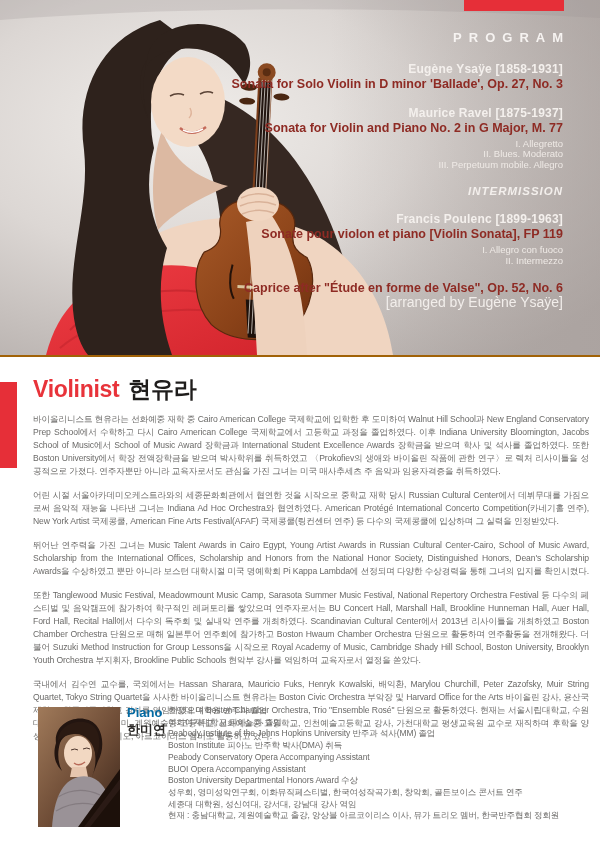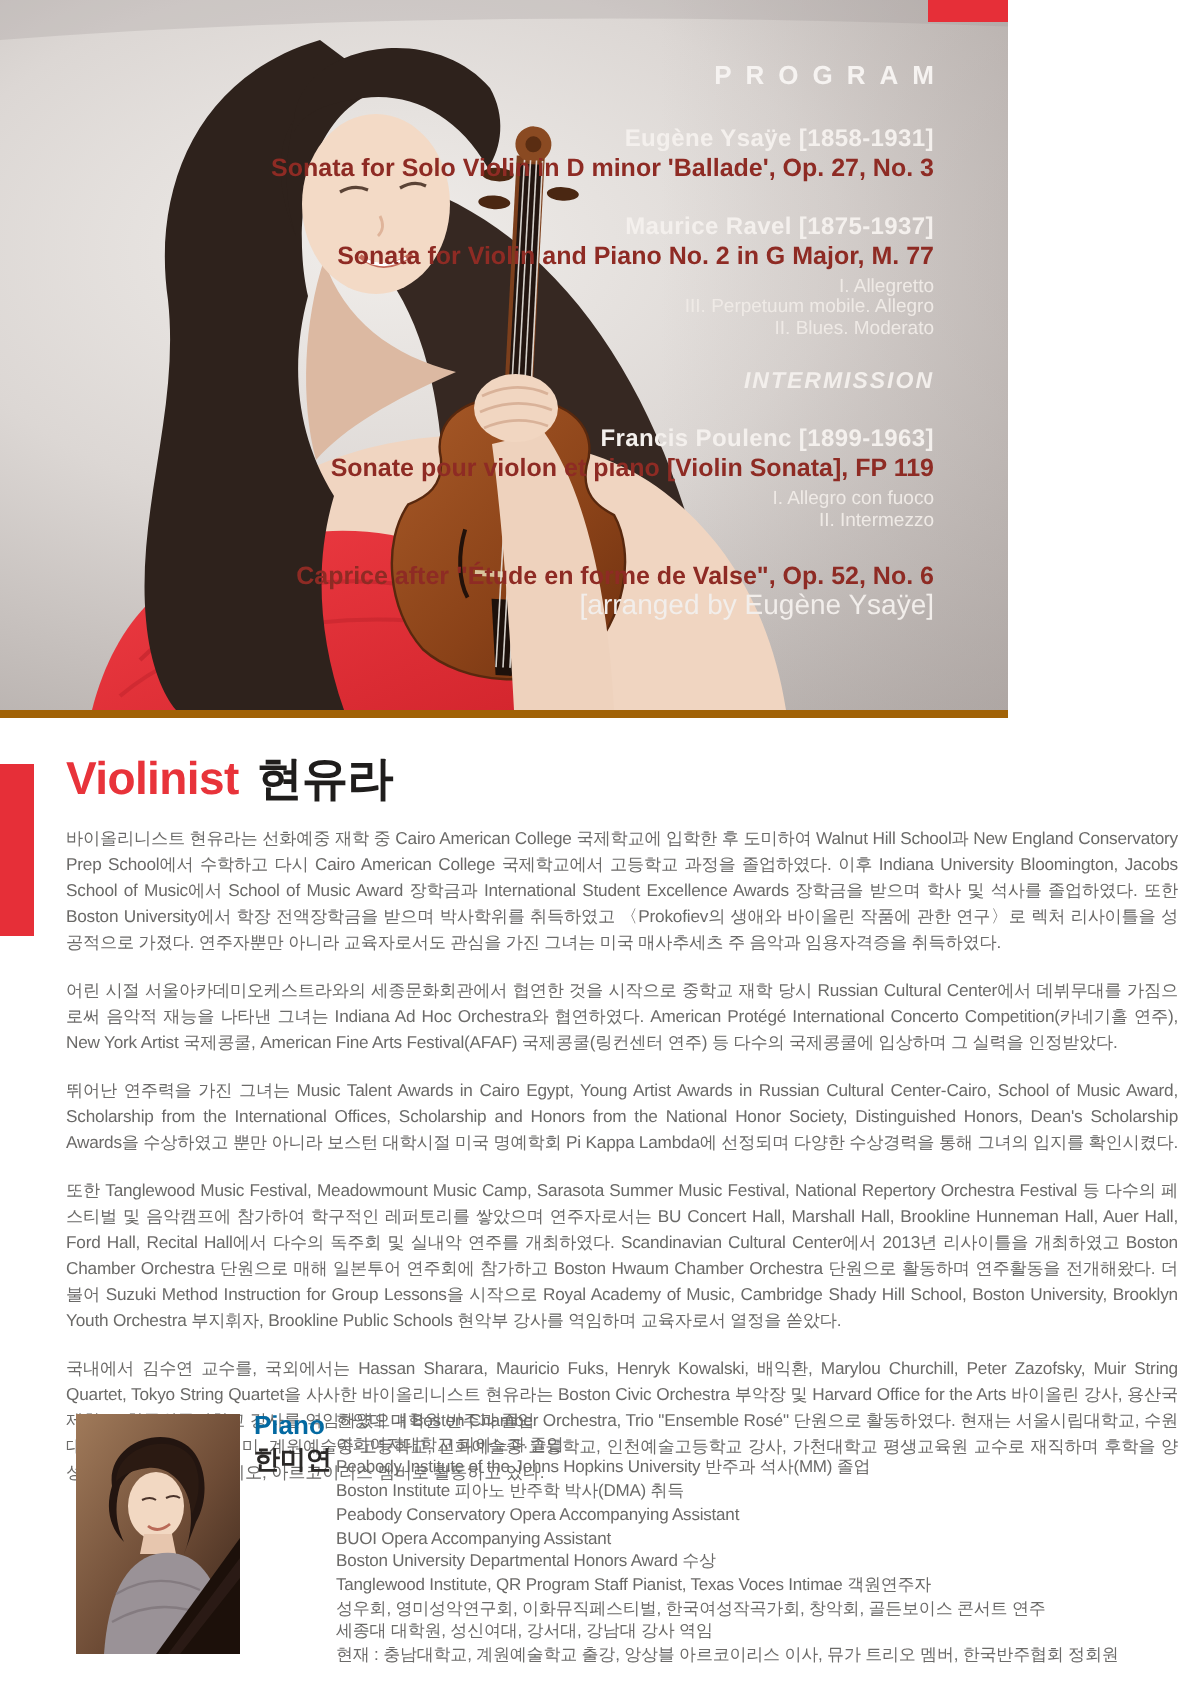--- a/index.html
+++ b/index.html
@@ -2,22 +2,22 @@
 <html><head>
 <meta charset="utf-8">
 <style>
   html,body{margin:0;padding:0;background:#888;}
   .page{
     position:relative;width:600px;height:849px;margin:0 auto;background:#ffffff;
     font-family:"Liberation Sans","DejaVu Sans",sans-serif;overflow:hidden;
   }
   
   .hero{
-    position:absolute;top:0;left:0;width:504px;height:355px;overflow:hidden;
-    border-bottom:4px solid #a16207;
+    position:absolute;top:0;left:0;width:600px;height:355px;overflow:hidden;
+    border-bottom:2px solid #a16207;
   }
   .hero svg{position:absolute;top:0;left:0;}
   .red-bar{position:absolute;top:0;left:464px;width:100px;height:11px;background:#e62f38;}
   
   .program{
     position:absolute;top:30px;right:37px;width:430px;text-align:right;color:#f4f0ed;
   }
   .program-label{
     font-size:13px;font-weight:bold;letter-spacing:7px;margin-right:-7px;color:#f6f3f1;
   }
@@ -142,22 +142,22 @@
       <div class="entry first">
         <div class="composer">Eugène Ysaÿe [1858-1931]</div>
         <div class="work-title">Sonata for Solo Violin in D minor 'Ballade', Op. 27, No. 3</div>
       </div>
 
       <div class="entry">
         <div class="composer">Maurice Ravel [1875-1937]</div>
         <div class="work-title">Sonata for Violin and Piano No. 2 in G Major, M. 77</div>
         <div class="movements">
           <div class="movement">I. Allegretto</div>
+          <div class="movement">II. Blues. Moderato</div>
           <div class="movement">III. Perpetuum mobile. Allegro</div>
-          <div class="movement">II. Blues. Moderato</div>
         </div>
       </div>
 
       <div class="intermission">INTERMISSION</div>
 
       <div class="entry">
         <div class="composer">Francis Poulenc [1899-1963]</div>
         <div class="work-title">Sonate pour violon et piano [Violin Sonata], FP 119</div>
         <div class="movements">
           <div class="movement">I. Allegro con fuoco</div>
@@ -219,19 +219,18 @@
   </div>
 
   <div class="credits">
     <div class="credit">한양대 대학원 반주과 졸업</div>
     <div class="credit">이화여자대학교 피아노과 졸업</div>
     <div class="credit">Peabody Institute of the Johns Hopkins University 반주과 석사(MM) 졸업</div>
     <div class="credit">Boston Institute 피아노 반주학 박사(DMA) 취득</div>
     <div class="credit">Peabody Conservatory Opera Accompanying Assistant</div>
     <div class="credit">BUOI Opera Accompanying Assistant</div>
     <div class="credit">Boston University Departmental Honors Award 수상</div>
-    <div class="credit">Tanglewood Institute, QR Program Staff Pianist, Texas Voces Intimae 객원연주자</div>
     <div class="credit">성우회, 영미성악연구회, 이화뮤직페스티벌, 한국여성작곡가회, 창악회, 골든보이스 콘서트 연주</div>
     <div class="credit">세종대 대학원, 성신여대, 강서대, 강남대 강사 역임</div>
     <div class="credit">현재 : 충남대학교, 계원예술학교 출강, 앙상블 아르코이리스 이사, 뮤가 트리오 멤버, 한국반주협회 정회원</div>
   </div>
 
 </div>
 
 </body></html>

